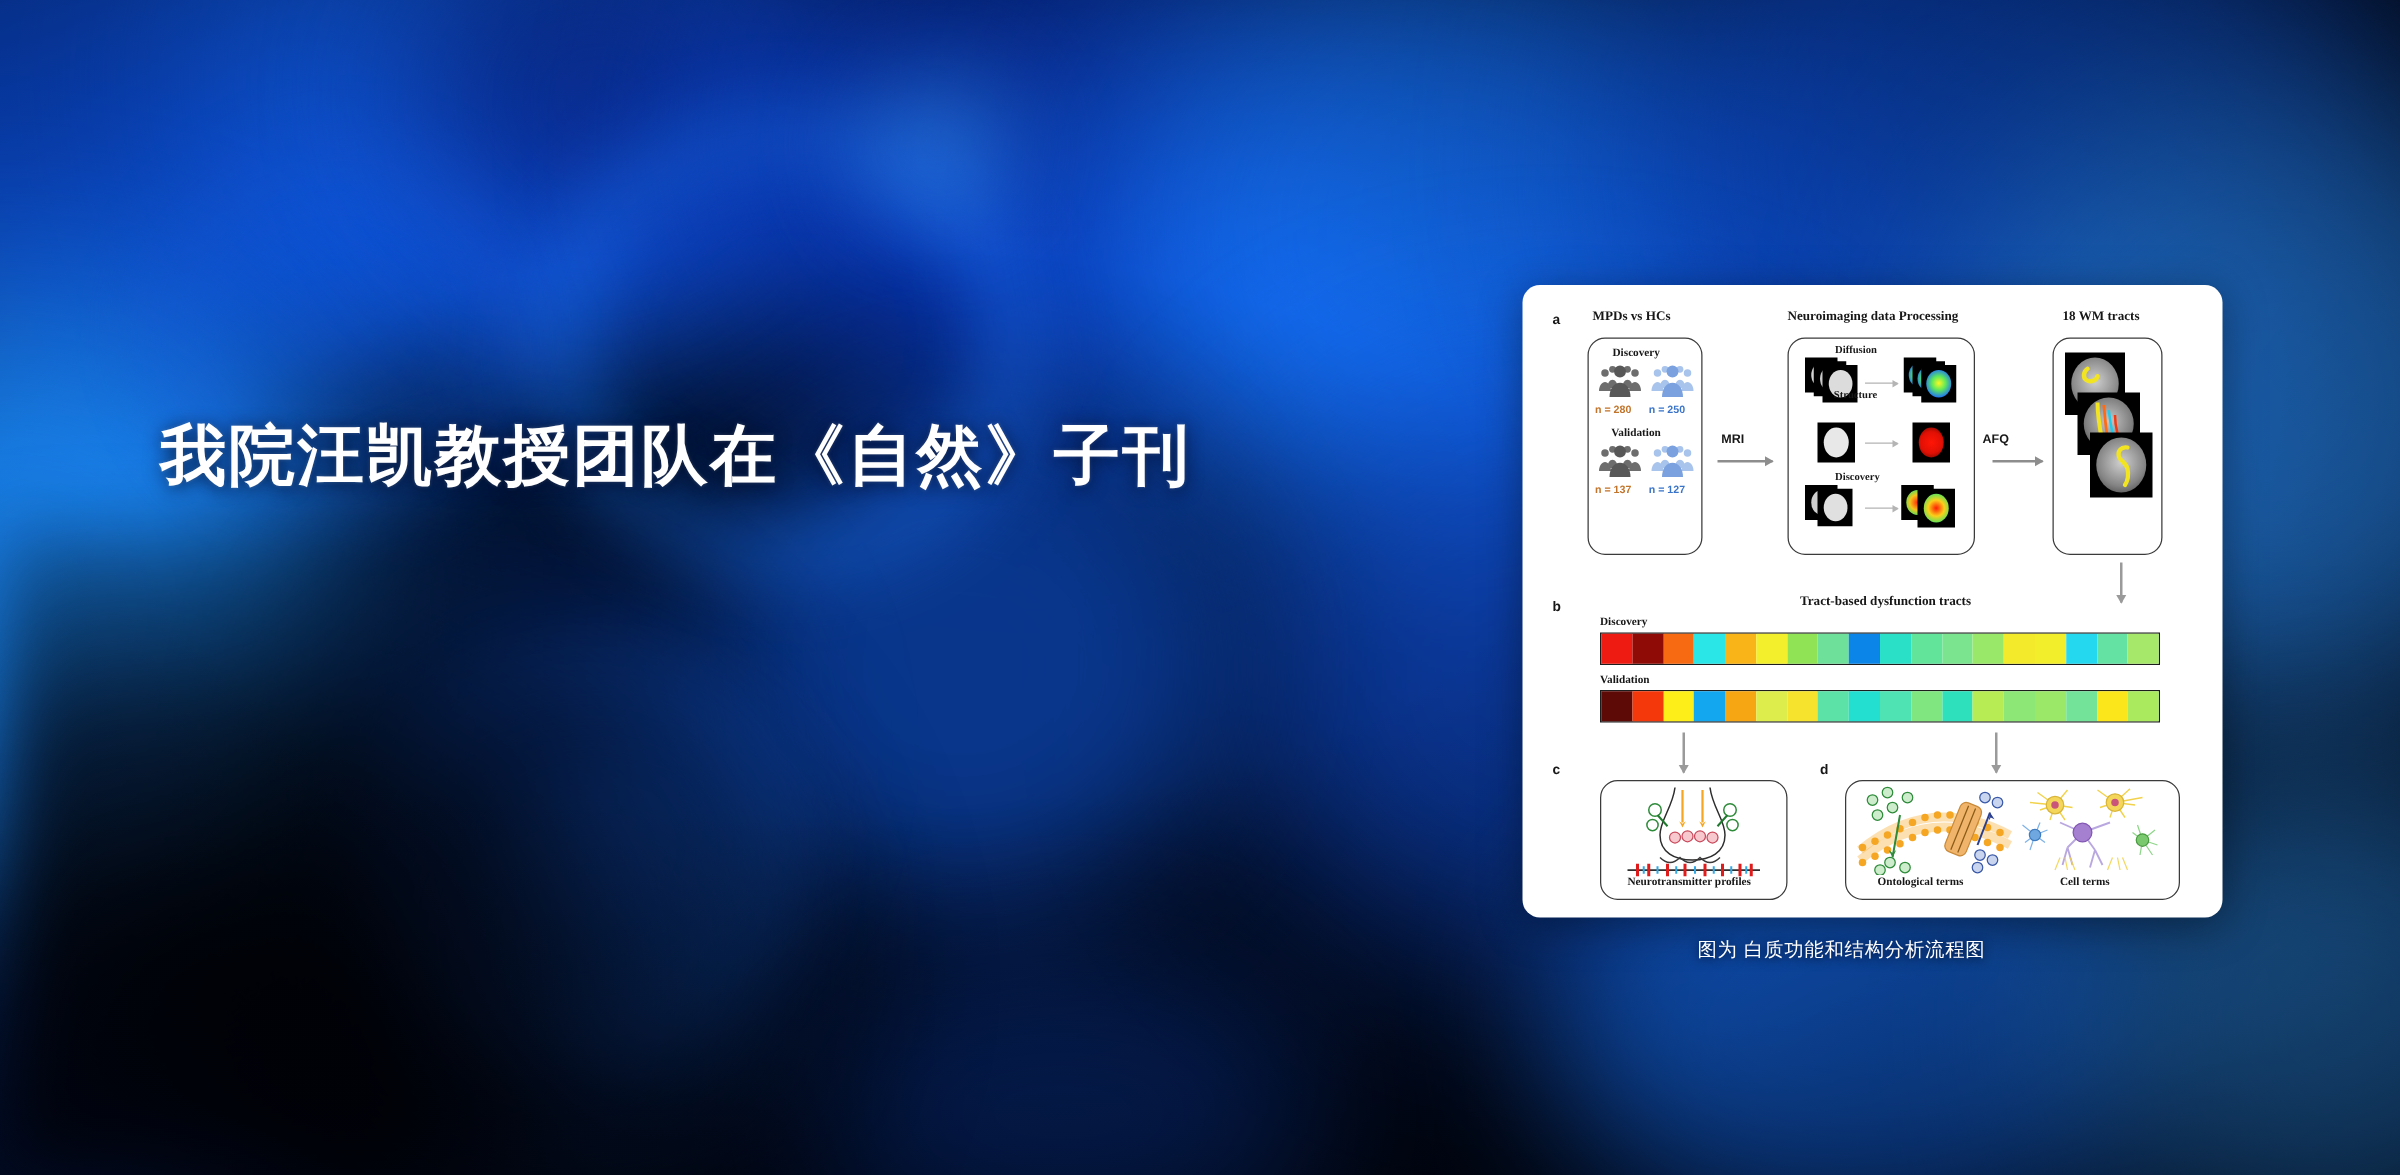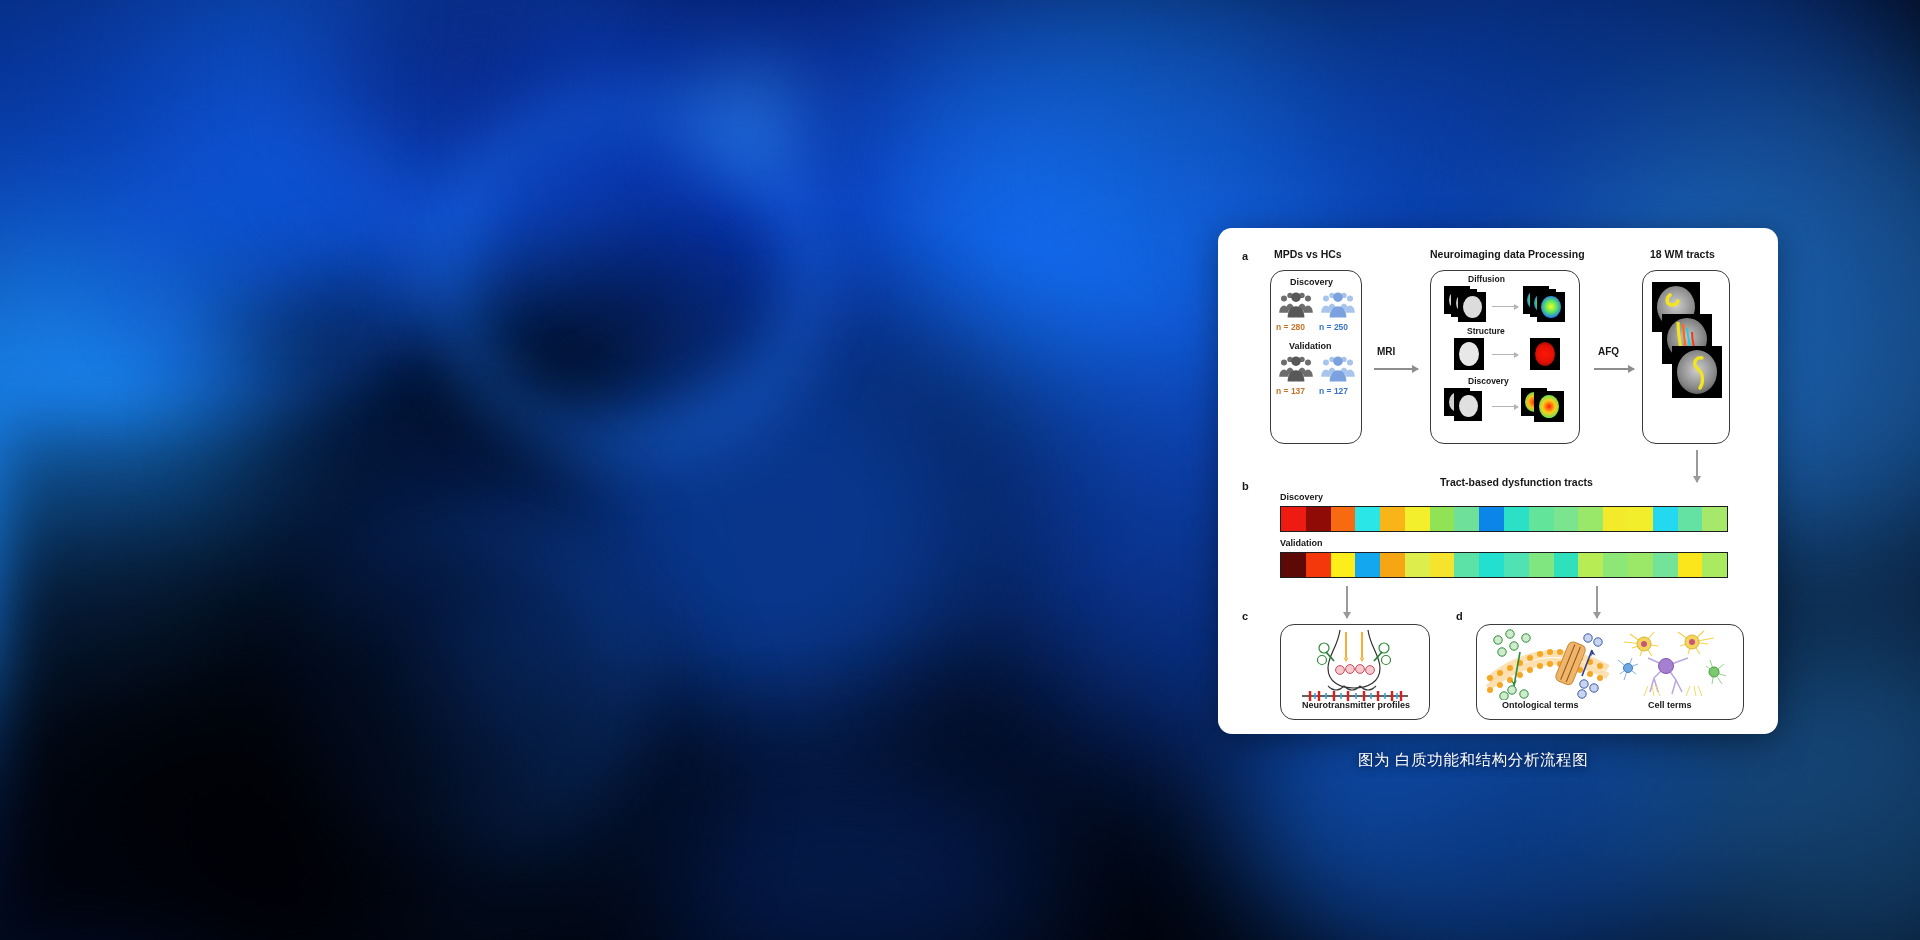--- a/index.html
+++ b/index.html
@@ -37,21 +37,21 @@
 
   
   #figcard{
     position:absolute;left:1218px;top:228px;width:560px;height:506px;
     background:#ffffff;border-radius:14px;
     box-shadow:0 6px 34px rgba(0,0,0,.38);
     overflow:hidden;
   }
   #figinner{position:absolute;inset:0;}
   .plabel{position:absolute;font-size:11px;font-weight:700;color:#171717;}
-  .ttl{position:absolute;font-size:10.5px;font-weight:700;color:#171717;white-space:nowrap;}
+  .ttl{position:absolute;font-size:10.5px;font-weight:700;color:#171717;white-space:nowrap;font-family:Liberation Serif, serif;}
   .ttl.small{font-size:8.5px;}
   .rbox{position:absolute;border:1.4px solid #3b3b3b;border-radius:14px;background:#fff;}
   .arrowlbl{position:absolute;font-size:10px;font-weight:700;color:#171717;}
   .harrow{position:absolute;height:1.6px;background:#8d8d8d;}
   .harrow:after{content:"";position:absolute;right:-1px;top:-3.2px;
     border-left:7px solid #8d8d8d;border-top:4px solid transparent;border-bottom:4px solid transparent;}
   .harrow.thin{height:1.1px;background:#b4b4b4;}
   .harrow.thin:after{border-left-color:#b4b4b4;border-left-width:5px;border-top-width:3px;border-bottom-width:3px;top:-2.4px;}
   .varrow{position:absolute;width:1.6px;background:#9a9a9a;}
   .varrow:after{content:"";position:absolute;left:-3.2px;bottom:-1px;
@@ -103,20 +103,21 @@
     <div class="ring" style="left:430px;top:90px;width:330px;height:300px;border:34px solid #1f7bff;opacity:.55;background:transparent;"></div>
     <div class="ring" style="left:120px;top:120px;width:250px;height:230px;border:26px solid #1a5fe6;opacity:.45;background:transparent;"></div>
     <div class="ring" style="left:300px;top:520px;width:280px;height:260px;border:28px solid #1d6ef0;opacity:.35;background:transparent;"></div>
     <div class="blob" style="left:690px;top:60px;width:120px;height:110px;background:#2f8dff;opacity:.75;"></div>
     <div class="blob" style="left:20px;top:560px;width:150px;height:140px;background:#1f6ff0;opacity:.45;"></div>
   </div>
   <div id="leftdark"></div>
   <div id="vignette"></div>
 
   <div id="textblock">
+    <div class="headline">我院汪凯教授团队在《自然》子刊</div>
   </div>
 
   <div id="figcard">
     <div id="figinner">
 
       <span class="plabel" style="left:24px;top:22px;">a</span>
       <span class="ttl" style="left:56px;top:20px;">MPDs  vs  HCs</span>
 
       <div class="rbox" style="left:52px;top:42px;width:90px;height:172px;"></div>
       <span class="ttl small" style="left:72px;top:49px;font-size:9px;">Discovery</span>
@@ -217,21 +218,21 @@
       <div class="brain" style="left:305px;top:58px;width:26px;height:28px;">
           <div class="gy" style="left:4px;top:4px;width:18px;height:20px;background:radial-gradient(circle at 50% 50%,#f4ef2c 0%,#59e85f 38%,#1f6ef5 78%,#062a9e 100%);"></div>
         </div>
       <div class="brain" style="left:312px;top:61px;width:26px;height:28px;">
           <div class="gy" style="left:4px;top:4px;width:18px;height:20px;background:radial-gradient(circle at 50% 50%,#f6f12a 0%,#53e560 40%,#1a6af2 80%,#05268f 100%);"></div>
         </div>
       <div class="brain" style="left:319px;top:64px;width:28px;height:30px;">
           <div class="gy" style="left:4px;top:4px;width:20px;height:22px;background:radial-gradient(circle at 50% 48%,#fbf824 0%,#5fe95a 36%,#1d72f8 76%,#06299b 100%);"></div>
         </div>
 
-      <span class="ttl small" style="left:249px;top:98px;">Structure</span>
+      <span class="ttl small" style="left:249px;top:82px;">Structure</span>
       <div class="brain" style="left:236px;top:110px;width:30px;height:32px;">
           <div class="gy" style="left:5px;top:4px;width:20px;height:24px;background:#e8e8e8;"></div>
         </div>
       <div class="harrow thin" style="left:274px;top:126px;width:26px;"></div>
       <div class="brain" style="left:312px;top:110px;width:30px;height:32px;">
           <div class="gy" style="left:5px;top:4px;width:20px;height:24px;background:radial-gradient(circle at 50% 50%,#ff1606 0%,#e01004 55%,#5a0601 100%);"></div>
         </div>
 
       <span class="ttl small" style="left:250px;top:148px;">Discovery</span>
       <div class="brain" style="left:226px;top:160px;width:26px;height:28px;">
@@ -241,21 +242,21 @@
           <div class="gy" style="left:5px;top:4px;width:19px;height:22px;background:#e0e0e0;"></div>
         </div>
       <div class="harrow thin" style="left:274px;top:178px;width:26px;"></div>
       <div class="brain" style="left:303px;top:160px;width:26px;height:28px;">
           <div class="gy" style="left:4px;top:4px;width:18px;height:20px;background:radial-gradient(circle at 50% 50%,#ff2a06 0%,#f6c41c 45%,#4fe05c 80%,#0b2e8f 100%);"></div>
         </div>
       <div class="brain" style="left:316px;top:163px;width:30px;height:31px;">
           <div class="gy" style="left:5px;top:4px;width:20px;height:23px;background:radial-gradient(circle at 50% 50%,#ff1d05 0%,#fbcf1a 42%,#58e25a 78%,#0a2d93 100%);"></div>
         </div>
 
-      <span class="arrowlbl" style="left:380px;top:118px;">AFQ</span>
+      <span class="arrowlbl" style="left:368px;top:118px;">AFQ</span>
       <div class="harrow" style="left:376px;top:140px;width:40px;"></div>
 
       <span class="ttl" style="left:432px;top:20px;">18 WM tracts</span>
       <div class="rbox" style="left:424px;top:42px;width:86px;height:172px;"></div>
       <div class="brain" style="left:434px;top:54px;width:48px;height:50px;">
         <div class="gy" style="left:5px;top:4px;width:38px;height:42px;background:radial-gradient(circle at 50% 45%,#cfcfcf 0%,#8a8a8a 60%,#3a3a3a 100%);"></div>
         <svg style="position:absolute;left:0;top:0;" width="48" height="50" viewBox="0 0 48 50">
             <path d="M18 13c-3 2-4 7-1 9s8 1 9-3" stroke="#f2e420" stroke-width="3.6" fill="none" stroke-linecap="round"></path>
           </svg>
       </div>

